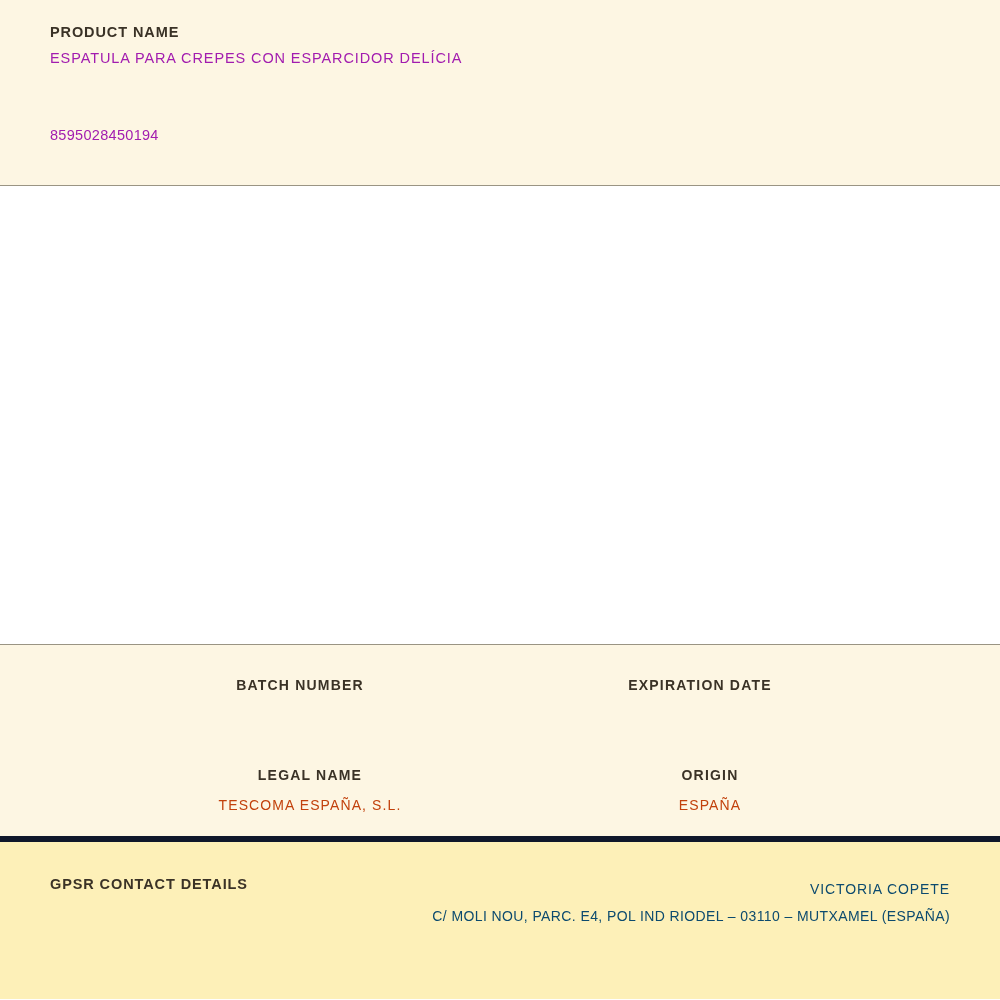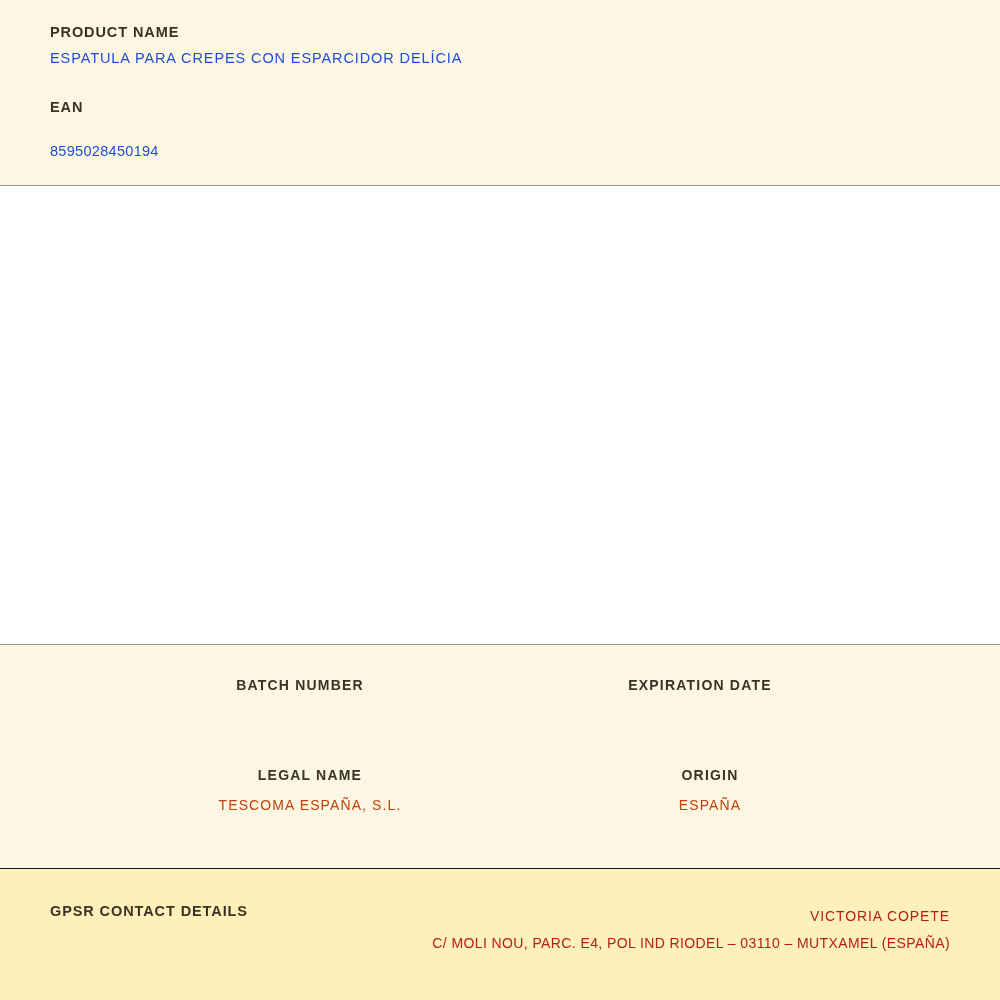--- a/index.html
+++ b/index.html
@@ -30,42 +30,42 @@
   .field-label {
     font-size: 14.5px;
     font-weight: bold;
     letter-spacing: 0.9px;
     color: #3a3226;
     margin: 0 0 10px 0;
   }
   .field-value {
     font-size: 14.5px;
     letter-spacing: 0.9px;
-    color: #1d4ed8;
+    color: #a21caf;
     margin: 0;
   }
   .field-value.plain {
     letter-spacing: 0.3px;
     margin-top: 28px;
   }
   .field-group { margin-bottom: 0; }
   .gap { height: 33px; }
 
   
   .middle {
     background: #ffffff;
     height: 459px;
     border-bottom: 1px solid #9a9483;
   }
 
   
   .info-block {
     background: #fdf6e3;
-    height: 224px;
-    border-bottom: 1px solid #0f172a;
+    height: 197px;
+    border-bottom: 6px solid #0f172a;
     position: relative;
   }
   .col-left {
     position: absolute;
     left: 0;
     width: 600px;
     text-align: center;
   }
   .col-right {
     position: absolute;
@@ -103,38 +103,37 @@
     letter-spacing: 0.9px;
     color: #3a3226;
     position: absolute;
     left: 50px;
     top: 34px;
   }
   .footer-lines {
     text-align: right;
     font-size: 14px;
     letter-spacing: 0.9px;
-    color: #b91c1c;
+    color: #0c4a6e;
     line-height: 27px;
   }
   .footer-lines div:last-child { letter-spacing: 0.4px; }
 </style>
 </head>
 <body>
 
 <div class="page">
 
   <div class="top-block">
     <div class="field-group">
       <p class="field-label">PRODUCT NAME</p>
       <p class="field-value">ESPATULA PARA CREPES CON ESPARCIDOR DELÍCIA</p>
     </div>
     <div class="gap"></div>
     <div class="field-group">
-      <p class="field-label">EAN</p>
       <p class="field-value plain">8595028450194</p>
     </div>
   </div>
 
   <div class="middle"></div>
 
   <div class="info-block">
     <div class="col-left row-1">
       <p class="info-label">BATCH NUMBER</p>
       <p class="info-value"></p>

